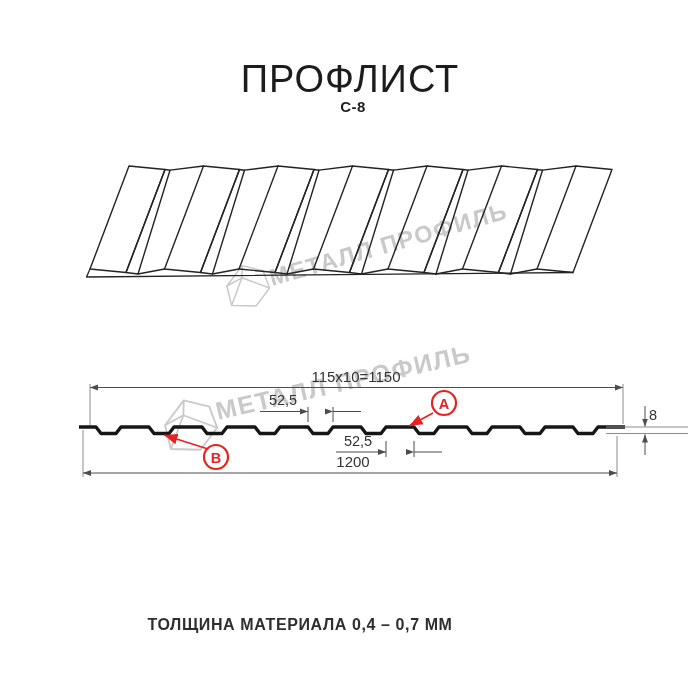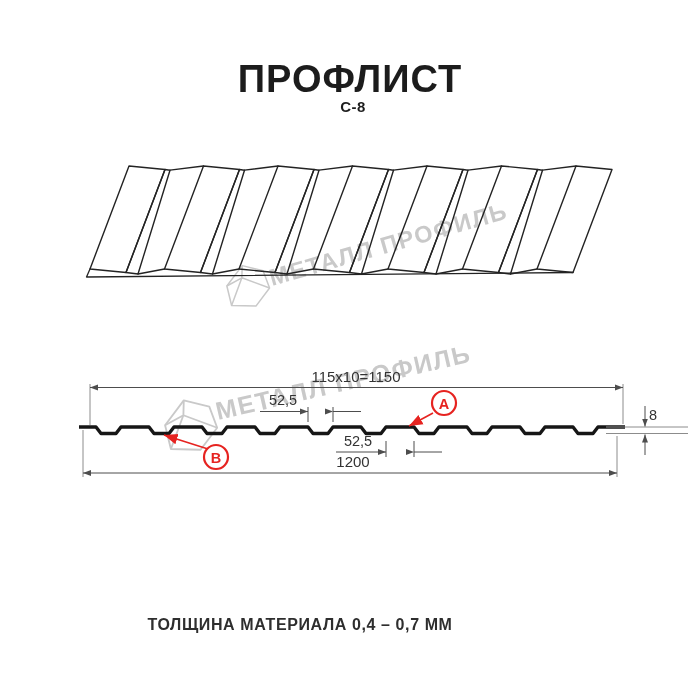--- a/index.html
+++ b/index.html
@@ -2,21 +2,21 @@
 <html style="--red: #e62320; --wm: #c9c9c9;"><head>
 <meta charset="utf-8">
 <style>
   html,body{margin:0;padding:0;}
   body{
     width:700px;height:700px;background:#ffffff;position:relative;
     font-family:"Liberation Sans", sans-serif;overflow:hidden;
   }
   .title{
     position:absolute;top:58px;left:0;width:700px;text-align:center;
-    font-size:38px;font-weight:700;letter-spacing:1px;color:#1c1c1c;
+    font-size:38px;font-weight:400;letter-spacing:1px;color:#1c1c1c;
   }
   .subtitle{
     position:absolute;top:98px;left:3px;width:700px;text-align:center;
     font-size:15px;font-weight:700;letter-spacing:.5px;color:#1c1c1c;
   }
   .footer{
     position:absolute;top:616px;left:0;width:600px;text-align:center;
     font-size:16px;font-weight:700;letter-spacing:.6px;color:#2e2e2e;
   }
   svg{position:absolute;left:0;top:0;}

